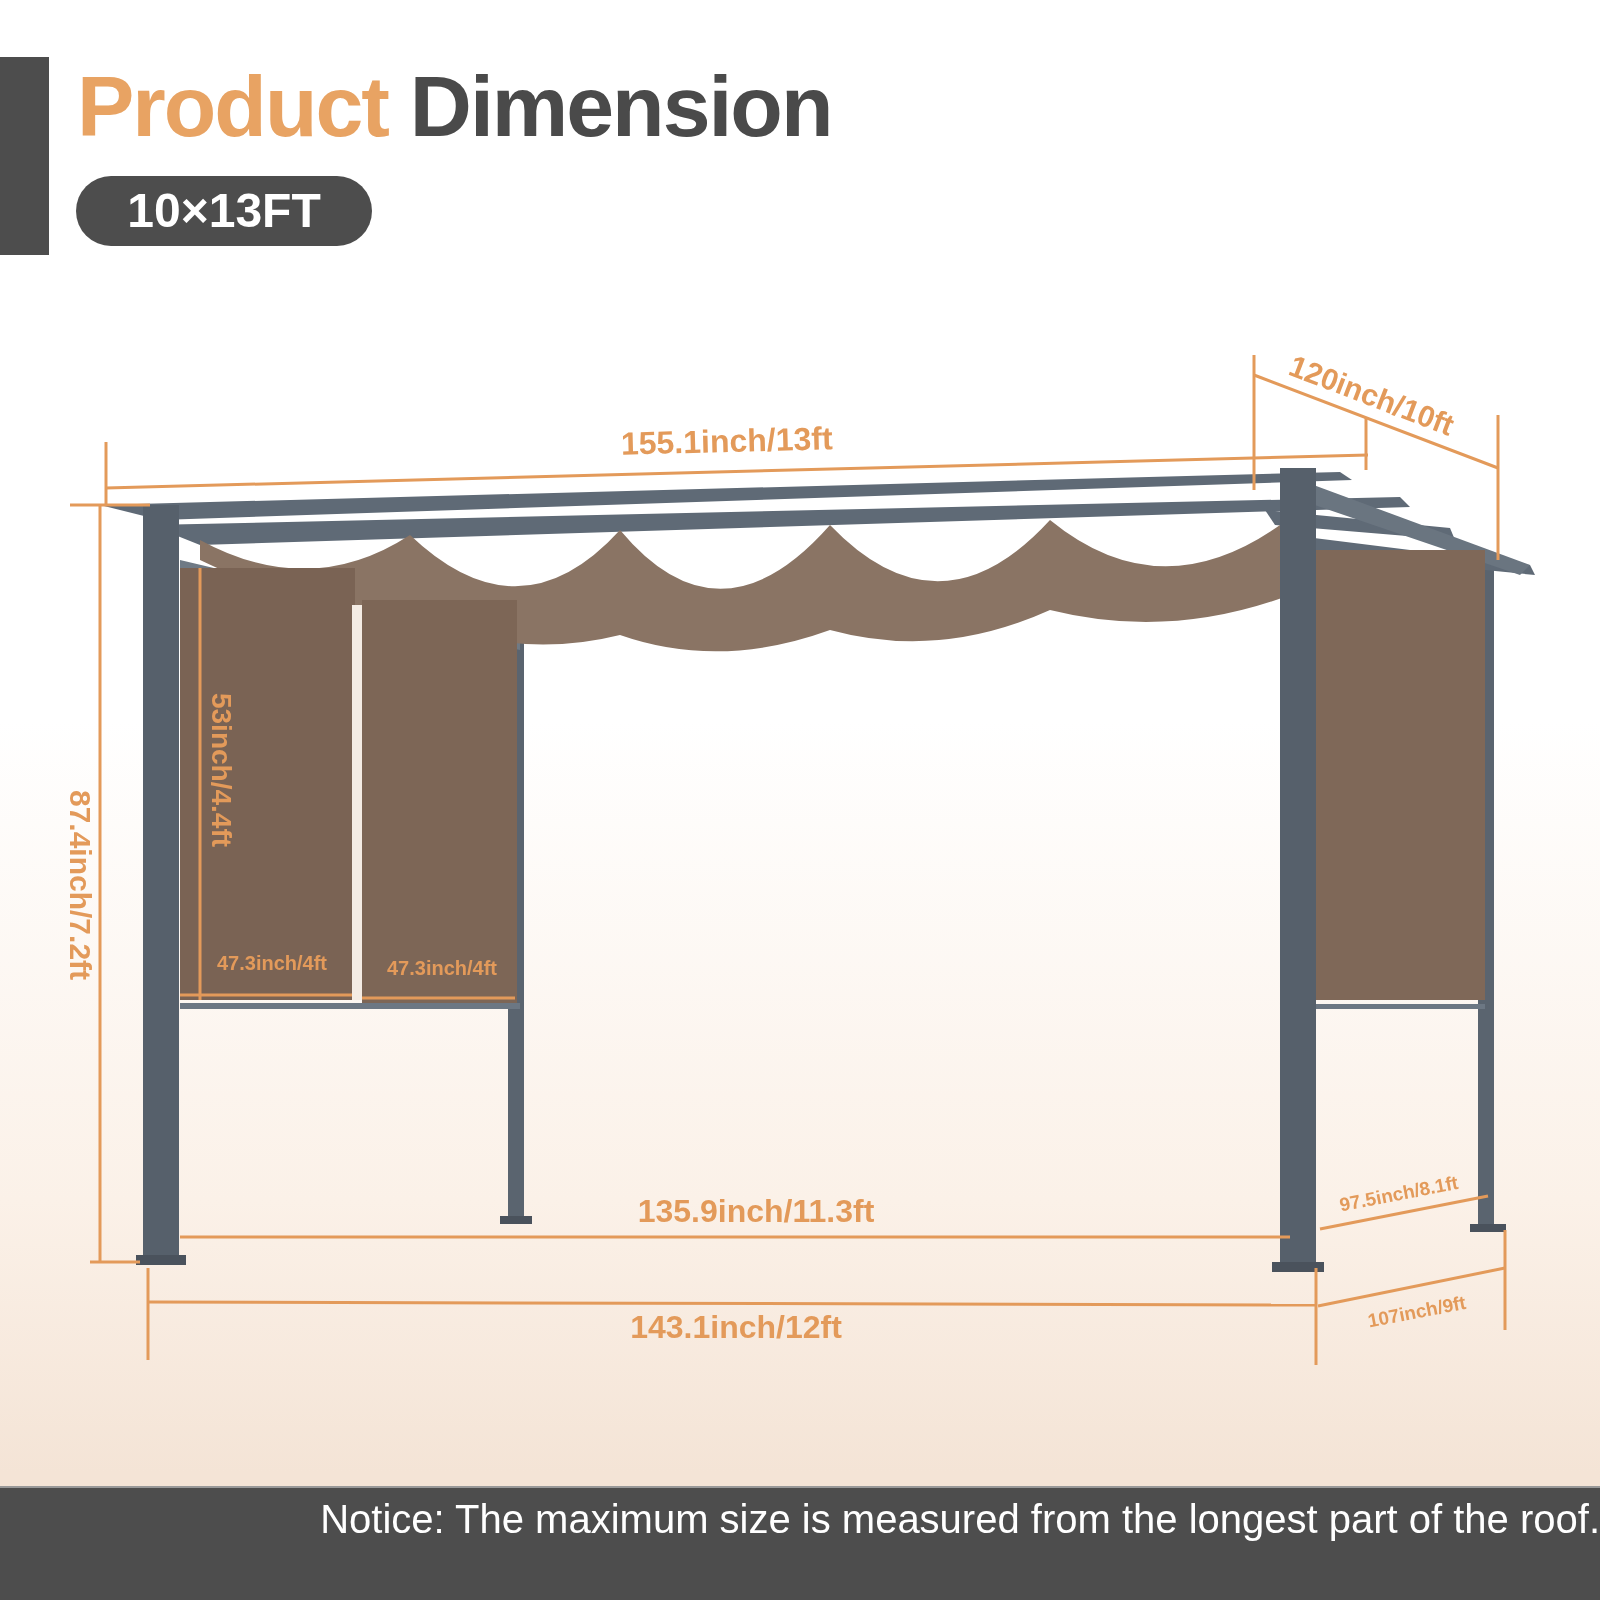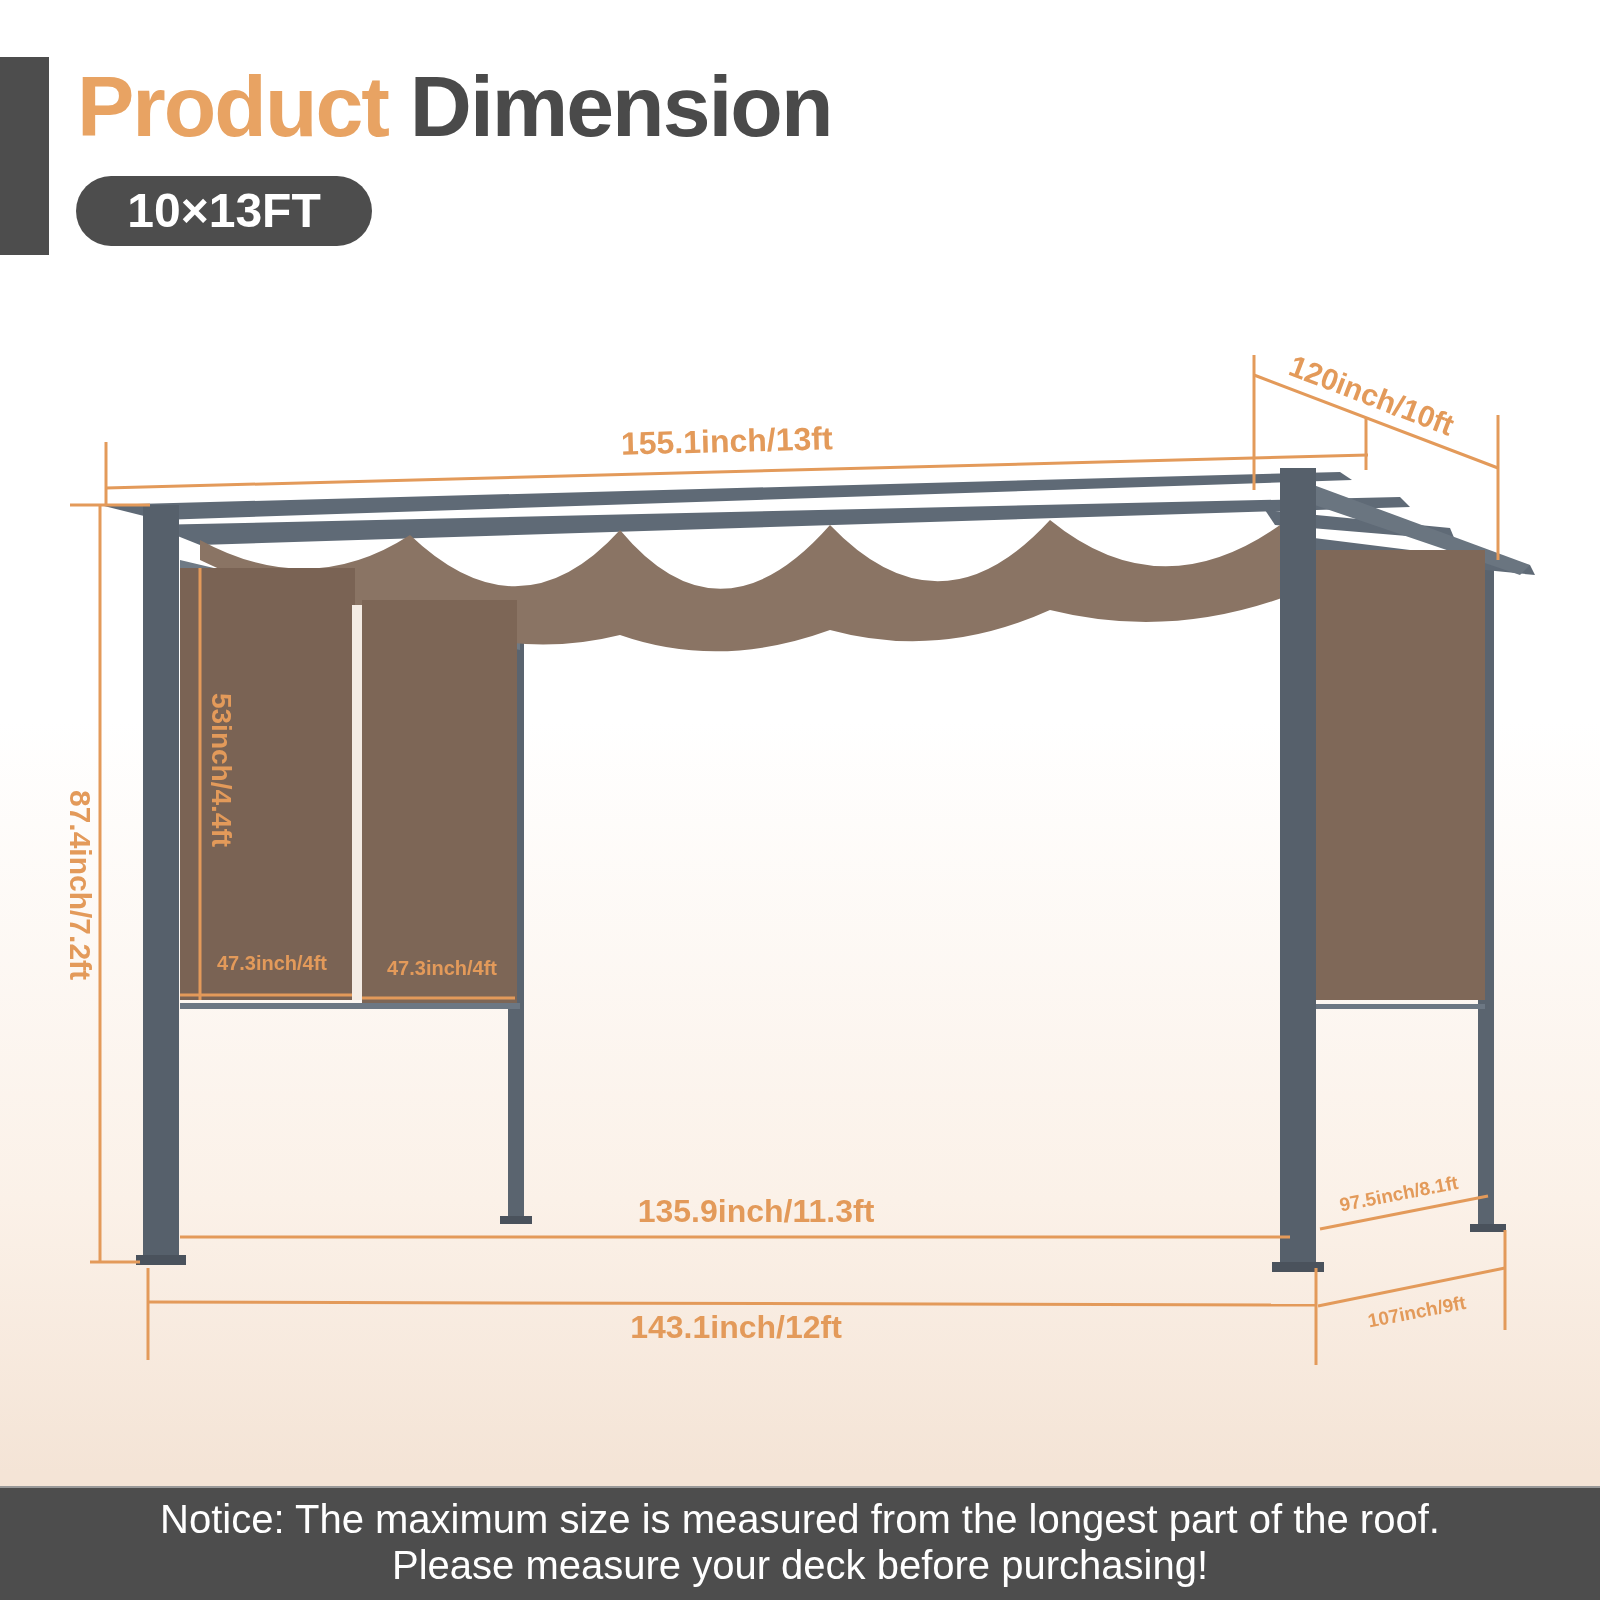--- a/index.html
+++ b/index.html
@@ -11,21 +11,21 @@
     font-family:"Liberation Sans",sans-serif;text-align:center;}
   .title .orange{color:#e8a363;}
   .title .dark{color:#4a4a4a;}
   .size-pill{position:absolute;left:76px;top:176px;width:296px;height:70px;border-radius:35px;background:#4d4d4d;
     color:#fff;font-size:48px;font-weight:bold;line-height:70px;text-align:center;font-family:"Liberation Sans",sans-serif;}
   svg.diagram{position:absolute;left:0;top:0;}
   .dim{fill:#e39a5a;font-family:"Liberation Sans",sans-serif;font-weight:bold;}
   .notice{position:absolute;left:0;top:1486px;width:1600px;height:114px;background:#4d4d4d;border-top:2px solid #999;
     color:#fff;text-align:center;font-size:40px;line-height:46px;padding-top:8px;box-sizing:border-box;
     font-family:"Liberation Sans",sans-serif;}
-  .notice div{white-space:nowrap;}
+  .notice div{white-space:nowrap;text-align:right;}
 </style>
 </head>
 <body>
 
 <div class="side-bar"></div>
 <div class="title">
   <span class="orange">Product</span>
   <span class="dark">Dimension</span>
 </div>
 <div class="size-pill">10×13FT</div>
@@ -90,14 +90,13 @@
   <text class="dim" x="272" y="970" font-size="20" text-anchor="middle">47.3inch/4ft</text>
   <text class="dim" x="442" y="975" font-size="20" text-anchor="middle">47.3inch/4ft</text>
   <text class="dim" x="756" y="1222" font-size="32" text-anchor="middle">135.9inch/11.3ft</text>
   <text class="dim" x="736" y="1338" font-size="32" text-anchor="middle">143.1inch/12ft</text>
   <text class="dim" x="1400" y="1200" font-size="19" text-anchor="middle" transform="rotate(-11 1400 1200)">97.5inch/8.1ft</text>
   <text class="dim" x="1418" y="1318" font-size="19" text-anchor="middle" transform="rotate(-11 1418 1318)">107inch/9ft</text>
 </svg>
 
 <div class="notice">
   <div>Notice: The maximum size is measured from the longest part of the roof.</div>
-  <div>Please measure your deck before purchasing!</div>
 </div>
 
 </body></html>

